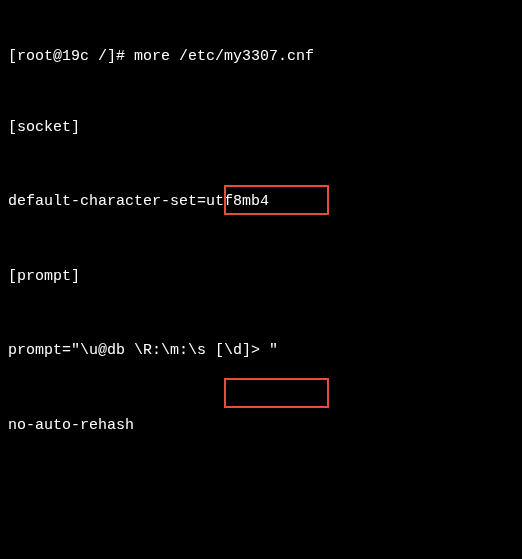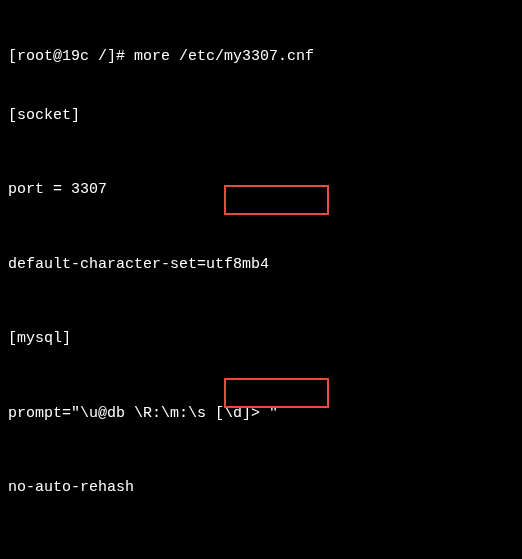--- a/index.html
+++ b/index.html
@@ -18,37 +18,36 @@
       line-height: 1.3;
     }
     .terminal {
       white-space: pre;
     }
     .line {
       position: relative;
       margin-bottom: 16px;
     }
     .line.nomargin {
-      margin-bottom: 0;
+      margin-bottom: 12px;
     }
     .highlight-box {
       position: absolute;
       border: 2px solid #e74c3c;
       pointer-events: none;
     }
   </style>
 </head>
 <body>
 
 <div class="terminal">
   <div class="line nomargin">[root@19c /]# more /etc/my3307.cnf</div>
   <div class="line">[socket]</div>
-  <div class="line">port = 3307</div>
   <div class="line">default-character-set=utf8mb4</div>
-  <div class="line">[mysql]</div>
+  <div class="line">[prompt]</div>
   <div class="line">prompt="\u@db \R:\m:\s [\d]&gt; "</div>
   <div class="line">no-auto-rehash</div>
   
   
   
   
   
 </div>
 
 <div class="highlight-box" id="hb0" style="top: 185px; left: 224px; width: 105px; height: 30px;"></div>

